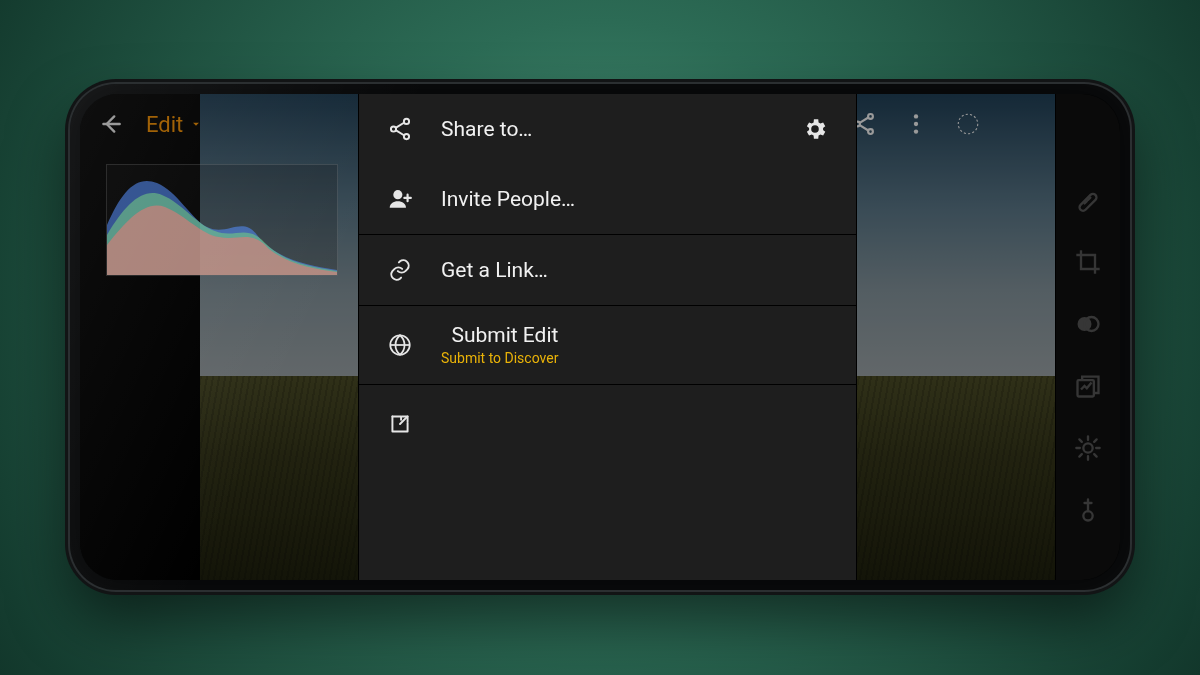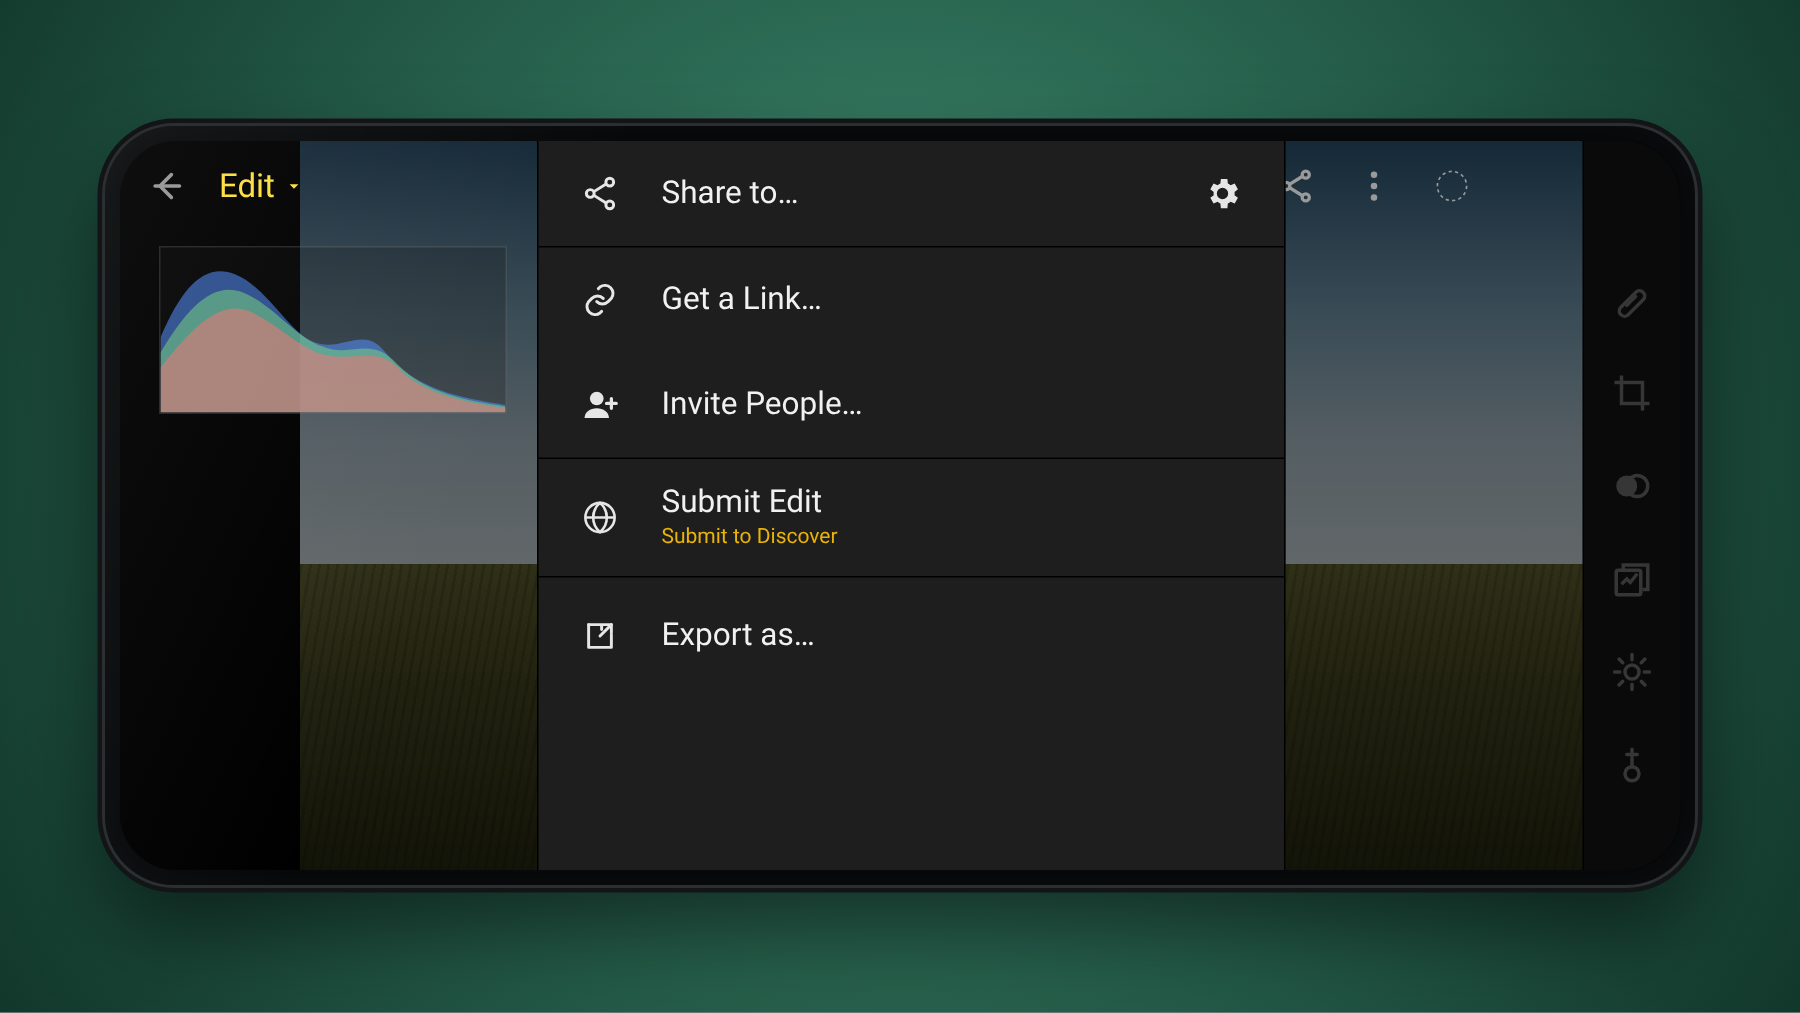--- a/index.html
+++ b/index.html
@@ -123,21 +123,21 @@
     height: 60px;
     display: flex;
     align-items: center;
     padding: 0 18px;
     gap: 22px;
     color: #9a9a9a;
     z-index: 3;
   }
   .topbar .title {
     font-size: 22px;
-    color: #fde047;
+    color: #a16207;
     display: flex;
     align-items: center;
     gap: 6px;
   }
   .topbar .spacer { flex: 1; }
   .icn { width: 26px; height: 26px; display: inline-flex; align-items:center; justify-content:center; }
   .icn svg { width: 100%; height: 100%; }
 
   
   .right-rail {
@@ -170,21 +170,21 @@
   .sheet-row {
     display: flex;
     align-items: center;
     padding: 0 28px;
     min-height: 70px;
     gap: 28px;
     color: #e9e9e9;
   }
   .sheet-sep { border-top: 1px solid #000; }
   .sheet-row .icn { width: 26px; height: 26px; color: #e6e6e6; flex: 0 0 26px; }
-  .sheet-row .txt { display: flex; flex-direction: column; line-height: 1.25; }
+  .sheet-row .txt { display: flex; flex-direction: column; line-height: 1.25; text-align: right; }
   .sheet-row .lbl  { font-size: 21px; color: #f1f1f1; }
   .sheet-row .sub  { font-size: 14px; color: #eab308; margin-top: 2px; }
   .sheet-row .grow { flex: 1; }
   .gear-slot { color: #e6e6e6; }
 
   
   .top-right-icons {
     position: absolute;
     right: 74px;
     top: 0;
@@ -295,42 +295,42 @@
               </div>
               <span class="grow"></span>
               <span class="icn gear-slot">
                 <svg viewBox="0 0 24 24" fill="currentColor">
                     <path d="M19.4 13a7.8 7.8 0 0 0 .1-1 7.8 7.8 0 0 0-.1-1l2.1-1.6-2-3.5-2.5 1a7.6 7.6 0 0 0-1.7-1L15 3h-4l-.3 2.9a7.6 7.6 0 0 0-1.7 1l-2.5-1-2 3.5L6.6 11a7.8 7.8 0 0 0-.1 1 7.8 7.8 0 0 0 .1 1l-2.1 1.6 2 3.5 2.5-1a7.6 7.6 0 0 0 1.7 1L11 21h4l.3-2.9a7.6 7.6 0 0 0 1.7-1l2.5 1 2-3.5Zm-7.4 2.5A3.5 3.5 0 1 1 15.5 12 3.5 3.5 0 0 1 12 15.5Z"></path>
                   </svg>
               </span>
             </div>
 
 
-            <div class="sheet-row sheet-sep">
-              <span class="icn">
-                <svg viewBox="0 0 24 24" fill="none" stroke="currentColor" stroke-width="1.8" stroke-linecap="round">
-                    <path d="M10 13a5 5 0 0 0 7 0l2-2a5 5 0 0 0-7-7l-1 1"></path>
-                    <path d="M14 11a5 5 0 0 0-7 0l-2 2a5 5 0 0 0 7 7l1-1"></path>
-                  </svg>
-              </span>
-              <div class="txt">
-                <span class="lbl">Get a Link…</span>
-              </div>
-            </div>
-
             <div class="sheet-row">
               <span class="icn">
                 <svg viewBox="0 0 24 24" fill="currentColor">
                     <circle cx="10" cy="8" r="4.2"></circle>
                     <path d="M2.5 20c0-3.6 3.4-6 7.5-6s7.5 2.4 7.5 6Z"></path>
                     <path d="M19 8v6M16 11h6" stroke="currentColor" stroke-width="2" fill="none" stroke-linecap="round"></path>
                   </svg>
               </span>
               <div class="txt">
                 <span class="lbl">Invite People…</span>
+              </div>
+            </div>
+
+            <div class="sheet-row sheet-sep">
+              <span class="icn">
+                <svg viewBox="0 0 24 24" fill="none" stroke="currentColor" stroke-width="1.8" stroke-linecap="round">
+                    <path d="M10 13a5 5 0 0 0 7 0l2-2a5 5 0 0 0-7-7l-1 1"></path>
+                    <path d="M14 11a5 5 0 0 0-7 0l-2 2a5 5 0 0 0 7 7l1-1"></path>
+                  </svg>
+              </span>
+              <div class="txt">
+                <span class="lbl">Get a Link…</span>
               </div>
             </div>
 
             <div class="sheet-row sheet-sep" style="min-height:78px">
               <span class="icn">
                 <svg viewBox="0 0 24 24" fill="none" stroke="currentColor" stroke-width="1.6">
                     <circle cx="12" cy="12" r="9"></circle>
                     <path d="M3 12h18"></path>
                     <path d="M12 3c2.8 2.4 4.2 5.4 4.2 9s-1.4 6.6-4.2 9c-2.8-2.4-4.2-5.4-4.2-9S9.2 5.4 12 3Z"></path>
                   </svg>
@@ -344,21 +344,20 @@
             <div class="sheet-row sheet-sep" style="min-height:78px">
               <span class="icn">
                 <svg viewBox="0 0 24 24" fill="none" stroke="currentColor" stroke-width="1.8" stroke-linecap="round" stroke-linejoin="round">
                     <path d="M5 5h8v3"></path>
                     <path d="M5 5v14h14v-8"></path>
                     <path d="M12 12l7-7"></path>
                     <path d="M14 5h5v5"></path>
                   </svg>
               </span>
               <div class="txt">
-                <span class="lbl">Export as…</span>
               </div>
             </div>
 
           </div>
 
         </div>
 
         <div class="right-rail">
           <span class="icn">
             <svg viewBox="0 0 24 24" fill="none" stroke="currentColor" stroke-width="2" stroke-linecap="round">

